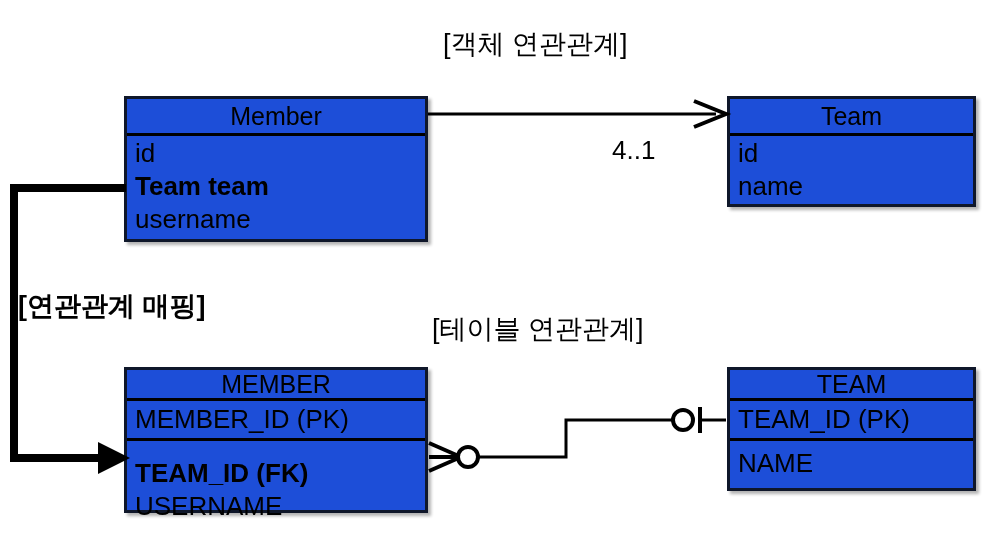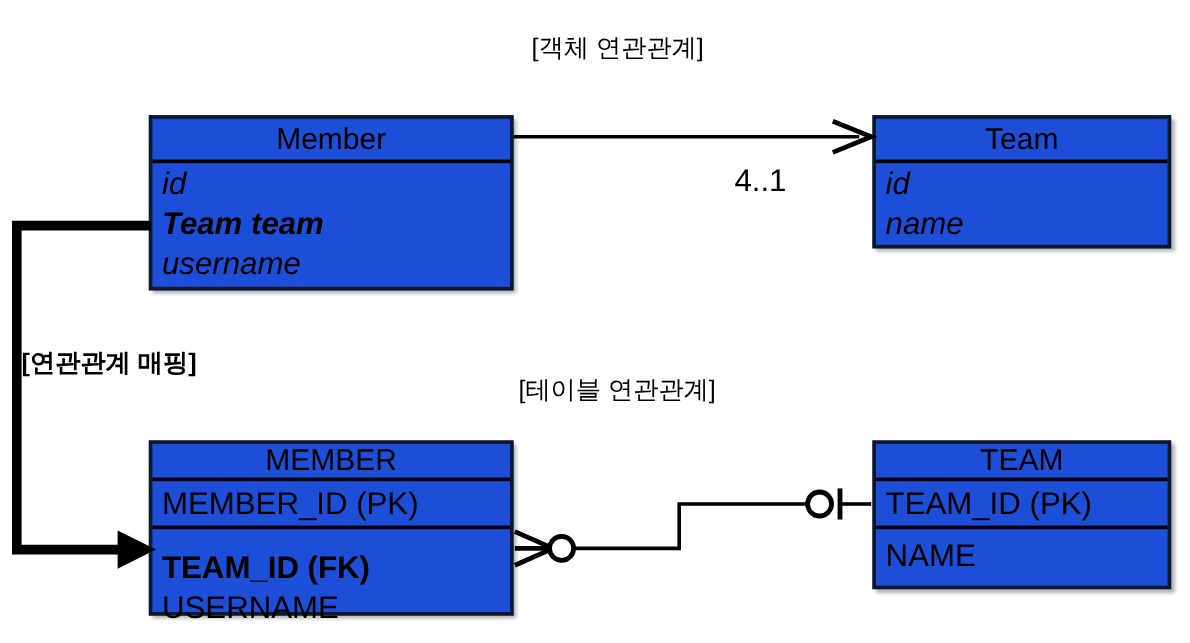--- a/index.html
+++ b/index.html
@@ -12,21 +12,21 @@
     width: 992px;
     height: 536px;
     background: #ffffff;
     font-family: "Liberation Sans", sans-serif;
     overflow: hidden;
   }
 
   
   .caption {
     position: absolute;
-    font-size: 21px;
+    font-size: 27px;
     color: #000000;
     white-space: nowrap;
     letter-spacing: 0px;
   }
   .caption.bold { font-weight: bold; }
 
   #caption-object   { left: 443px; top: 26px; }
   #caption-table    { left: 432px; top: 311px; }
   #caption-mapping  { left: 18px;  top: 288px; }
 
@@ -45,21 +45,20 @@
     font-size: 25px;
     color: #000000;
     border-bottom: 3px solid #000000;
     display: flex;
     align-items: center;
     justify-content: center;
   }
   .ent-body {
     box-sizing: border-box;
     padding: 0 16px 0 8px;
-    font-style: italic;
   }
   .ent-row {
     font-size: 26px;
     line-height: 33px;
     color: #000000;
     white-space: nowrap;
     text-align: left;
   }
   .ent-row.bold { font-weight: bold; }
   .ent-cell {

